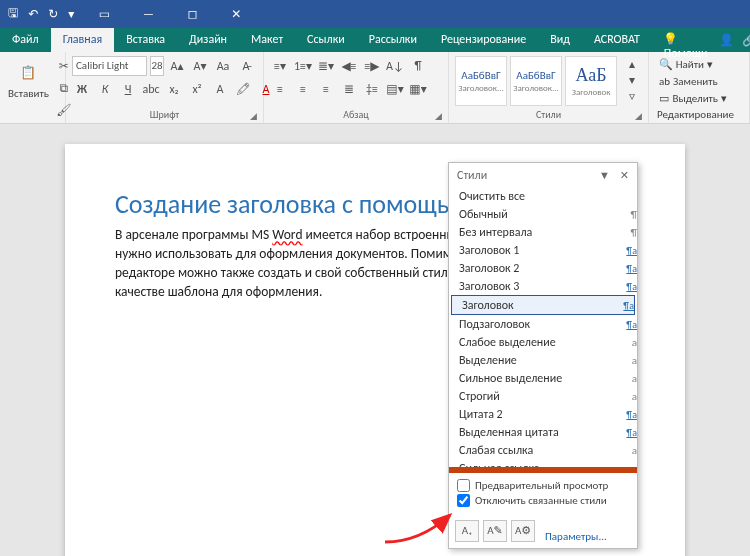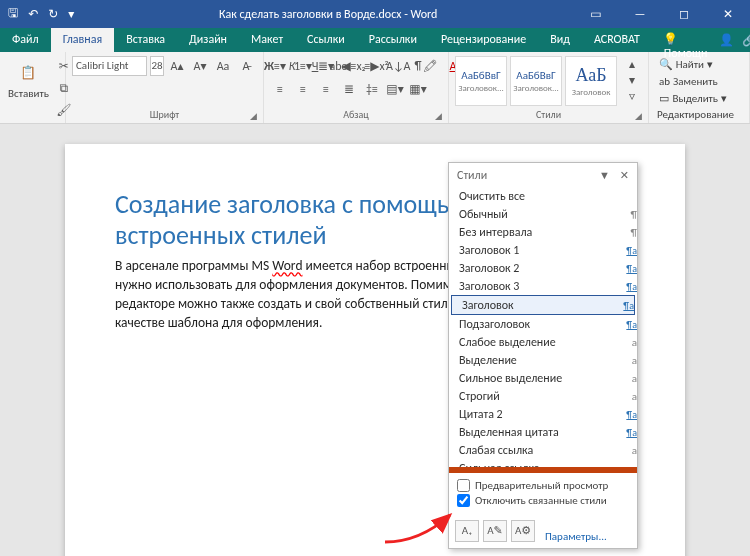--- a/index.html
+++ b/index.html
@@ -70,21 +70,20 @@
 </head>
 <body>
 
 <div class="titlebar">
   <div class="tb-left">
     <span>🖫</span>
     <span>↶</span>
     <span>↻</span>
     <span>▾</span>
   </div>
-  <div class="tb-title">Как сделать заголовки в Ворде.docx - Word</div>
   <div class="tb-right">
     <div>▭</div>
     <div>—</div>
     <div>◻</div>
     <div>✕</div>
   </div>
 </div>
 
 <div class="tabs">
   <div class="tab">Файл</div>
@@ -115,21 +114,21 @@
       <div style="display:flex;flex-direction:column;gap:2px">
         <span class="minibtn">✂</span>
         <span class="minibtn">⧉</span>
         <span class="minibtn">🖌</span>
       </div>
     </div>
     <div class="rgroup-label"><span>Буфер обм...</span><span class="expand">◢</span></div>
   </div>
 
   <div class="rgroup" style="width:198px">
-    <div class="rgroup-body" style="gap:3px">
+    <div class="rgroup-body" style="flex-direction:column;gap:3px">
       <div class="row">
         <div class="fontname">Calibri Light</div>
         <div class="fontsize">28</div>
         <span class="minibtn">A▴</span>
         <span class="minibtn">A▾</span>
         <span class="minibtn">Aa</span>
         <span class="minibtn">A̶</span>
       </div>
       <div class="row">
         <span class="minibtn">
@@ -213,21 +212,21 @@
     <div class="rgroup-label">
         <span>Редактирование</span>
       </div>
   </div>
 </div>
 
 <div class="ruler"></div>
 
 <div class="docarea">
   <div class="page">
-    <h1><span>Создание заголовка с помощью</span><br><span>встроенных стилей</span></h1>
+    <h1><span>Создание заголовка с помощью</span><br></h1>
     <p>В арсенале программы MS <span class="u">Word</span> имеется набор встроенных стилей, которые можно и нужно использовать для оформления документов. Помимо этого, в да<b>НОМ</b> текстовом редакторе можно также создать и свой собственный стиль, а затем использовать его в качестве шаблона для оформления.</p>
   </div>
 </div>
 
 <div class="pane">
   <div class="pane-hd">
     <span>Стили</span>
     <span class="ctl">
         <span>▼</span>
         <span>✕</span>

